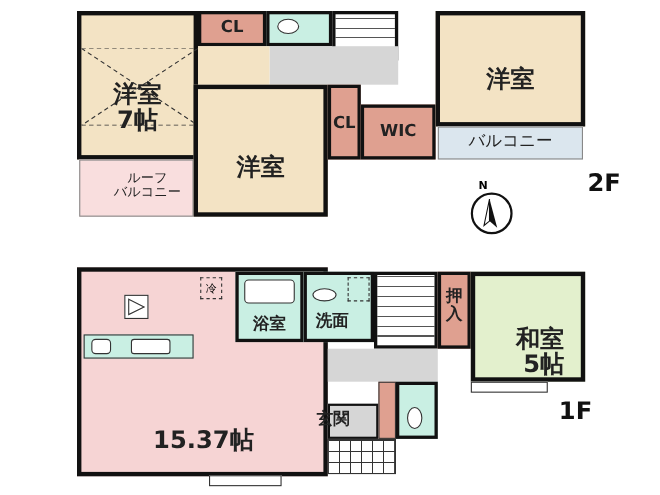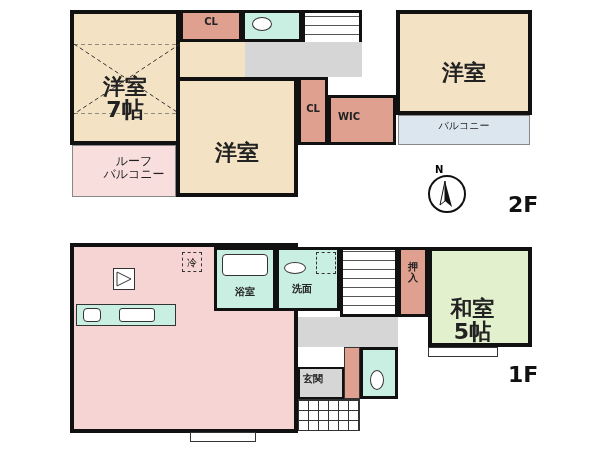--- a/index.html
+++ b/index.html
@@ -3,21 +3,21 @@
 <meta charset="utf-8">
 <style>
   html, body { margin: 0; padding: 0; background: #ffffff; }
   body { width: 600px; height: 450px; position: relative; overflow: hidden;
          font-family: "DejaVu Sans", sans-serif; }
   .abs { position: absolute; box-sizing: border-box; }
   .room { position: absolute; box-sizing: border-box; }
   .lbl { position: absolute; text-align: center; font-weight: bold; color: #222;
          line-height: 1.05; white-space: pre-line; }
   .big { font-size: 22px; }
-  .med { font-size: 10px; }
+  .med { font-size: 15px; }
   .sm { font-size: 12px; font-weight: normal; }
   .floor-label { position: absolute; font-size: 22px; font-weight: bold; color: #111; }
   .win { position: absolute; background: #fff; border: 1px solid #333; box-sizing: border-box; }
   .stair { position: absolute; background: #fff; box-sizing: border-box; border: 1px solid #555;
            background-image: repeating-linear-gradient(0deg, transparent 0 8px, #555 8px 9px); }
 </style>
 </head>
 <body>
 
 <div>
@@ -51,87 +51,87 @@
 
   <div class="room" style="left:176px;top:77px;width:122px;height:120px;background:#f3e3c4;border:4px solid #111;"></div>
   <div class="lbl big" style="left:180px;top:118px;width:114px;">
     <span>洋室</span><br>
   </div>
 
   <div class="room" style="left:298px;top:77px;width:30px;height:68px;background:#dfa090;border:3px solid #111;"></div>
   <div class="lbl med" style="left:298px;top:104px;width:30px;">CL</div>
 
   <div class="room" style="left:328px;top:95px;width:68px;height:50px;background:#dfa090;border:3px solid #111;"></div>
-  <div class="lbl med" style="left:315px;top:112px;width:68px;">WIC</div>
+  <div class="lbl med" style="left:328px;top:112px;width:68px;">WIC</div>
 
   <div class="room" style="left:396px;top:10px;width:136px;height:105px;background:#f3e3c4;border:4px solid #111;"></div>
   <div class="lbl big" style="left:400px;top:38px;width:128px;">
     <span>洋室</span><br>
   </div>
 
   <div class="room" style="left:398px;top:115px;width:132px;height:30px;background:#dbe6ee;border:1px solid #888;"></div>
   <div class="lbl med" style="left:398px;top:121px;width:132px;font-weight:normal;">バルコニー</div>
 
   <div class="abs" style="left:428px;top:175px;width:38px;height:38px;border:2px solid #111;border-radius:50%;">
     <svg width="34" height="34" style="position:absolute;left:0;top:0;">
       <polygon points="15,4 22,30 15,24" fill="#111"></polygon>
       <polygon points="15,4 15,24 10,28" fill="#fff" stroke="#111" stroke-width="1"></polygon>
     </svg>
   </div>
   <div class="abs" style="left:435px;top:164px;font-size:10px;font-weight:bold;">N</div>
 
-  <div class="floor-label" style="left:508px;top:155px;margin-top:37px;">2F</div>
+  <div class="floor-label" style="left:534px;top:155px;">2F</div>
 </div>
 
 <div>
 
   <div class="room" style="left:70px;top:243px;width:228px;height:190px;background:#f6d4d4;border:4px solid #111;"></div>
 
   <div class="abs" style="left:182px;top:252px;width:20px;height:20px;border:1px dashed #333;font-size:10px;text-align:center;line-height:20px;">冷</div>
 
   <div class="abs" style="left:113px;top:268px;width:22px;height:22px;border:1px solid #333;background:#fff;">
     <svg width="20" height="20">
         <polygon points="3,3 17,10 3,17" fill="none" stroke="#333"></polygon>
       </svg>
   </div>
 
   <div class="abs" style="left:76px;top:304px;width:100px;height:22px;background:#c9efe3;border:1px solid #333;">
     <div class="abs" style="left:6px;top:3px;width:18px;height:14px;border:1px solid #333;border-radius:4px;background:#fff;"></div>
     <div class="abs" style="left:42px;top:3px;width:36px;height:14px;border:1px solid #333;border-radius:3px;background:#fff;"></div>
   </div>
   <div class="lbl big" style="left:110px;top:343px;width:150px;">
-    <br>
+    <br><span>15.37帖</span>
   </div>
   <div class="win" style="left:190px;top:432px;width:66px;height:10px;"></div>
 
   <div class="room" style="left:214px;top:247px;width:62px;height:64px;background:#c9efe3;border:3px solid #111;"></div>
   <div class="abs" style="left:222px;top:254px;width:46px;height:22px;border:1px solid #333;border-radius:4px;background:#fff;"></div>
   <div class="lbl med" style="left:214px;top:287px;width:62px;">浴室</div>
 
   <div class="room" style="left:276px;top:247px;width:64px;height:64px;background:#c9efe3;border:3px solid #111;"></div>
   <div class="abs" style="left:284px;top:262px;width:22px;height:12px;border:1px solid #333;border-radius:50%;background:#fff;"></div>
   <div class="abs" style="left:316px;top:252px;width:20px;height:22px;border:1px dashed #333;"></div>
   <div class="lbl med" style="left:282px;top:284px;width:40px;">洗面</div>
 
   <div class="stair" style="left:340px;top:247px;width:58px;height:70px;border:3px solid #111;"></div>
 
   <div class="room" style="left:298px;top:317px;width:100px;height:30px;background:#d6d6d6;"></div>
 
   <div class="room" style="left:298px;top:367px;width:46px;height:32px;background:#d6d6d6;border:2px solid #111;"></div>
-  <div class="lbl med" style="left:290px;top:374px;width:46px;">玄関</div>
+  <div class="lbl med" style="left:280px;top:374px;width:46px;font-family:Liberation Mono, monospace;">玄関</div>
   <div class="abs" style="left:344px;top:347px;width:16px;height:52px;background:#dfa090;border:1px solid #333;"></div>
   <div class="abs" style="left:298px;top:399px;width:62px;height:32px;border:1px solid #333;background-image:repeating-linear-gradient(90deg,transparent 0 9px,#333 9px 10px),repeating-linear-gradient(0deg,transparent 0 9px,#333 9px 10px);"></div>
 
   <div class="room" style="left:360px;top:347px;width:38px;height:52px;background:#c9efe3;border:3px solid #111;"></div>
   <div class="abs" style="left:370px;top:370px;width:14px;height:20px;border:1px solid #333;border-radius:50%;background:#fff;"></div>
 
   <div class="room" style="left:398px;top:247px;width:30px;height:70px;background:#dfa090;border:3px solid #111;"></div>
   <div class="lbl med" style="left:398px;top:262px;width:30px;">押
 入</div>
 
   <div class="room" style="left:428px;top:247px;width:104px;height:100px;background:#e3f0cd;border:4px solid #111;"></div>
-  <div class="lbl big" style="left:432px;top:274px;width:81px;">
+  <div class="lbl big" style="left:432px;top:274px;width:81px;text-align:right;">
     <span>和室</span><br><span>5帖</span>
   </div>
   <div class="win" style="left:428px;top:347px;width:70px;height:10px;"></div>
 
   <div class="floor-label" style="left:508px;top:362px;">1F</div>
 </div>
 
 </body></html>

